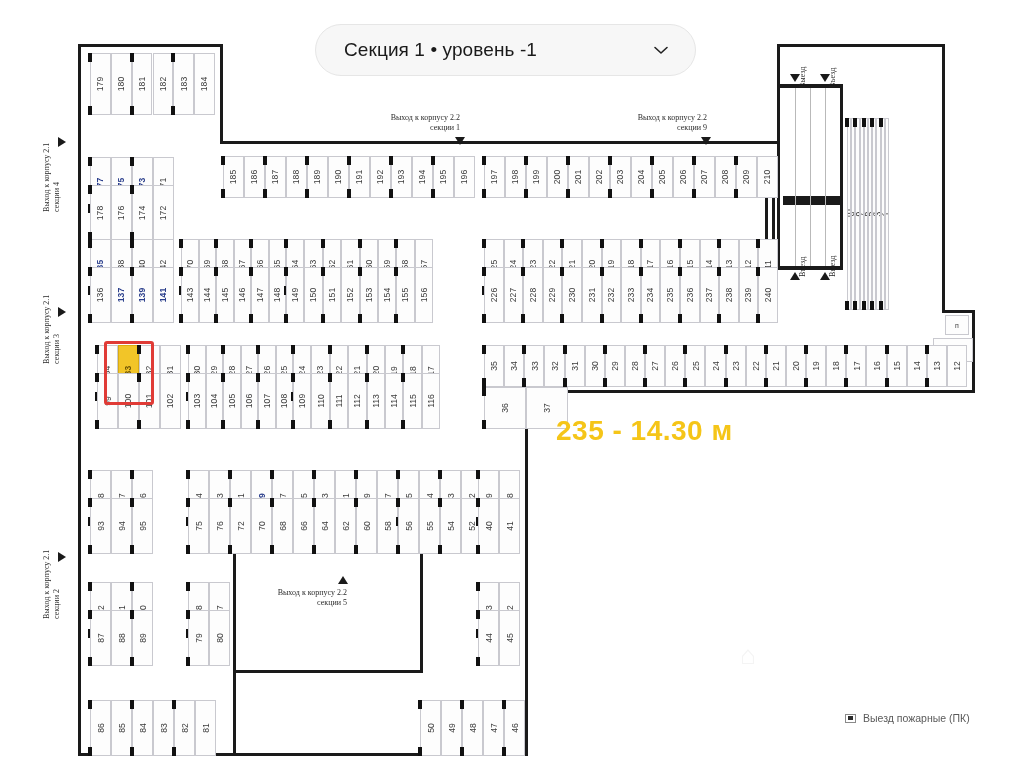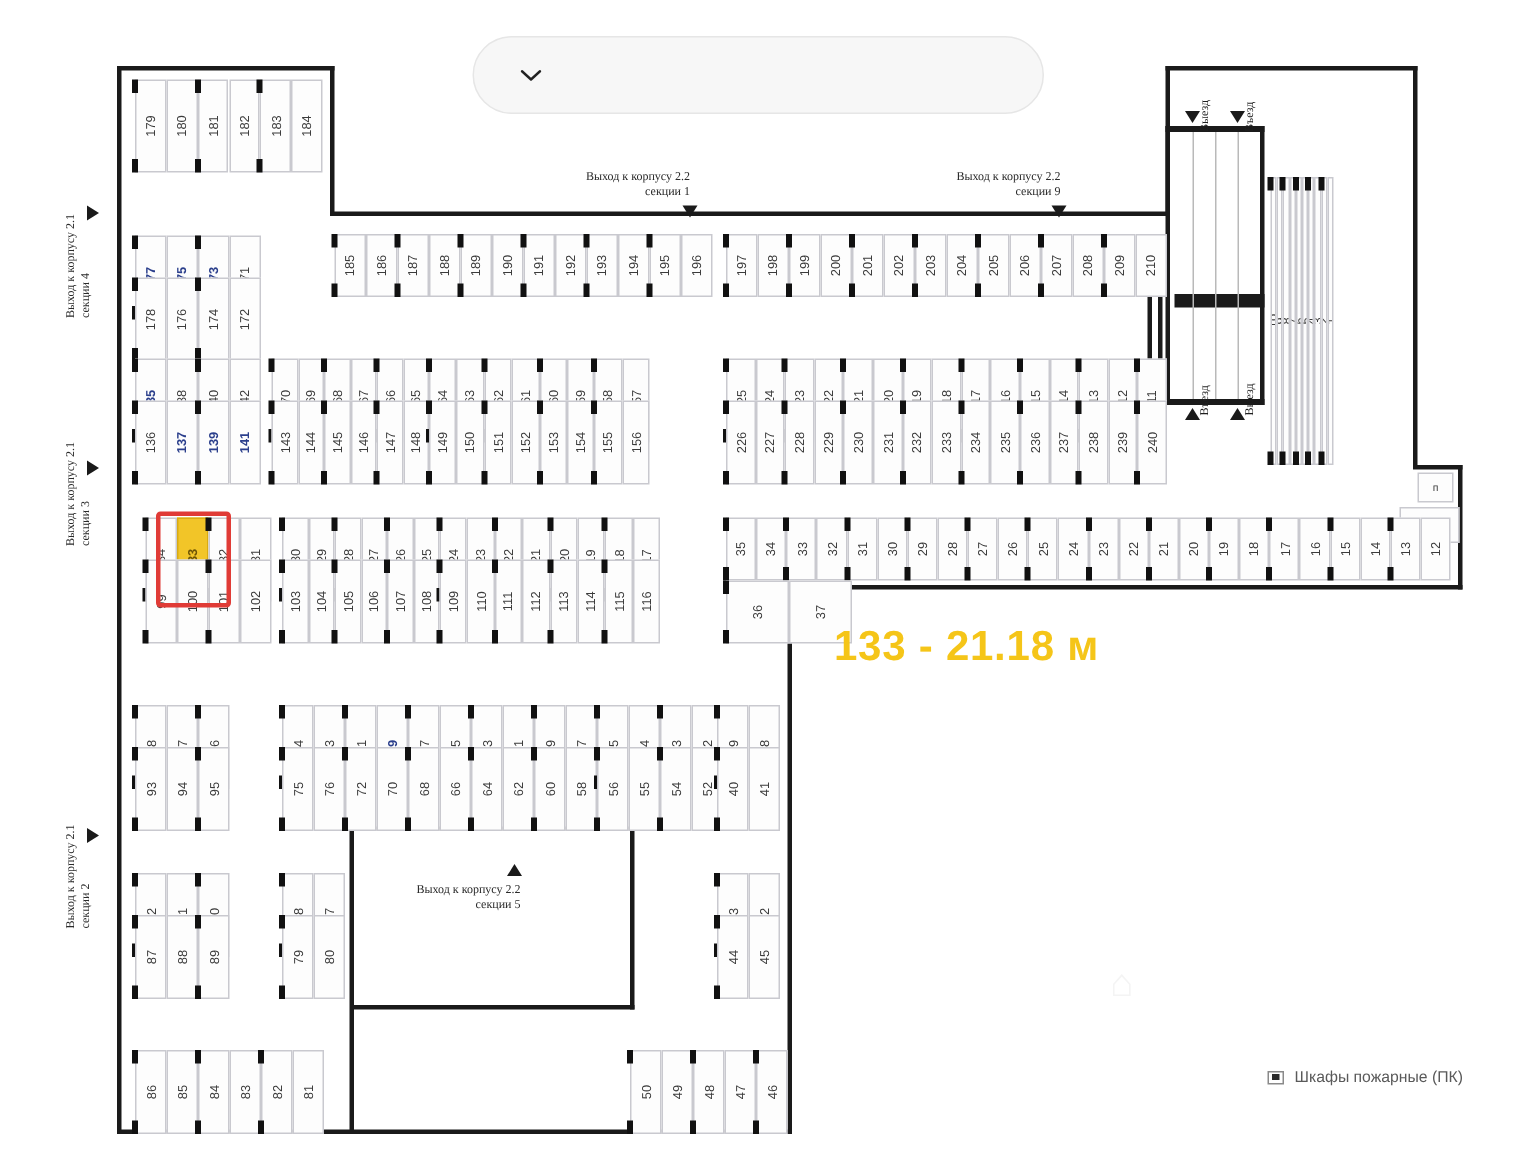--- a/index.html
+++ b/index.html
@@ -1184,27 +1184,28 @@
         <span>1</span>
       </div>
     </div>
 
   <div class="sel-box" style="left:104px; top:341px; width:50px; height:64px;"></div>
 
   <div class="watermark">⌂</div>
 </div>
 
 <div class="level-selector">
+  <div class="label">Секция 1 • уровень -1</div>
   <div class="chev">
     <svg viewBox="0 0 20 20" width="20" height="20">
         <path d="M4 7.5 L10 13 L16 7.5" fill="none" stroke="#222" stroke-width="1.6" stroke-linecap="round" stroke-linejoin="round"></path>
       </svg>
   </div>
 </div>
 
-<div class="measure">133 - 21.18 м</div>
+<div class="measure">235 - 14.30 м</div>
 
 <div class="legend">
   <span class="swatch">
       <i></i>
     </span>
-  <span>Шкафы пожарные (ПК)</span>
+  <span>Выезд пожарные (ПК)</span>
 </div>
 
 </body></html>

